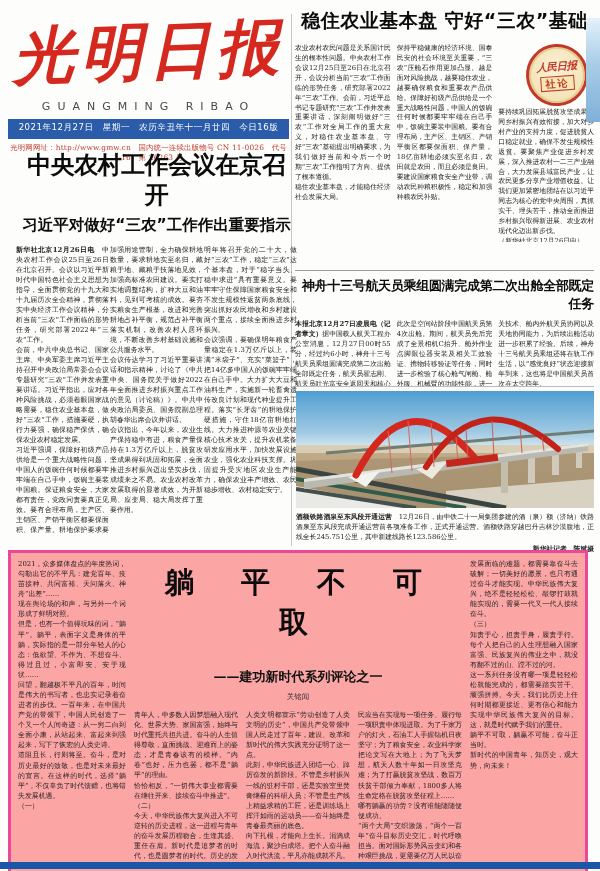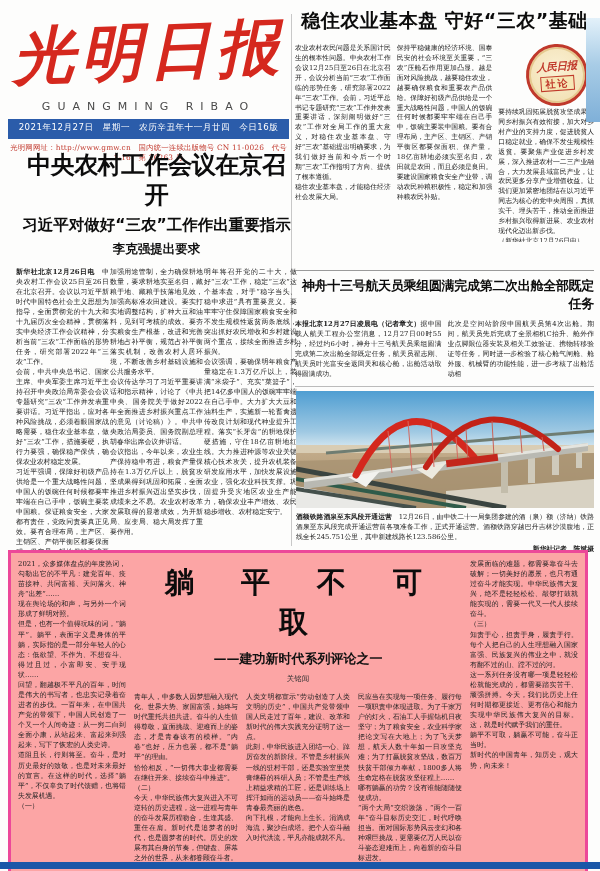--- a/index.html
+++ b/index.html
@@ -52,21 +52,21 @@
   
   .photo{position:absolute;left:296px;top:391px;width:298px;height:117px;overflow:hidden;background:#9cc4de;}
   .caption{position:absolute;left:296px;top:512px;width:298px;font-size:6.8px;line-height:1.5;text-align:justify;color:#222;}
   .credit{display:block;text-align:right;font-weight:bold;margin-top:1px;}
 
   
   .essay{position:absolute;left:8px;top:550px;width:580px;height:364px;border:3px solid #ec4899;background:#fca5a5;box-sizing:border-box;padding:6px 7px;display:flex;gap:8px;}
   .essay-col{width:108px;font-size:6.9px;line-height:1.46;text-align:justify;color:#222;overflow:hidden;height:288px;}
   .essay-mid{flex:1;display:flex;flex-direction:column;}
   .essay-title{font-size:29px;font-weight:bold;text-align:center;letter-spacing:9px;color:#0c0c0c;margin-top:4px;}
-  .essay-sub{font-size:13px;font-weight:bold;text-align:center;margin-top:7px;color:#111;}
+  .essay-sub{font-size:13px;font-weight:bold;text-align:center;margin-top:25px;color:#111;}
   .essay-byline{font-size:7.5px;text-align:center;margin-top:6px;color:#333;}
   .essay-midcols{display:flex;gap:8px;margin-top:8px;flex:1;}
   .essay-midcol{flex:1;font-size:6.9px;line-height:1.46;text-align:justify;color:#222;overflow:hidden;height:198px;}
 
   
   .bottombar{position:absolute;left:0;top:862px;width:600px;height:7px;background:#1b57a8;}
   .sidestrip{position:absolute;left:586px;top:18px;width:14px;height:104px;background:linear-gradient(180deg,#e3f1fa 0%,#a8cce6 45%,#7fb0d8 100%);}
 </style>
 </head>
 <body>
@@ -78,21 +78,20 @@
     <div class="mast-roman">GUANGMING RIBAO</div>
     <div class="datebar hd">2021年12月27日　星期一　农历辛丑年十一月廿四　今日16版</div>
     <div class="infoline">光明网网址：http://www.gmw.cn　国内统一连续出版物号 CN 11-0026　代号 1-16　第 26263 号</div>
   </div>
 
   <div class="vrule"></div>
 
   <div class="lead">
     <div class="lead-h1 hd">中央农村工作会议在京召开</div>
     <div class="lead-h2 hd">习近平对做好“三农”工作作出重要指示</div>
-    <div class="lead-h3 hd">李克强提出要求</div>
     <div class="cols">
       <div class="col"><b>新华社北京12月26日电　</b><span class="prelines">中央农村工作会议25日至26日在北京召开。会议以习近平新时代中国特色社会主义思想为指导，全面贯彻党的十九大和十九届历次全会精神，贯彻落实中央经济工作会议精神，分析当前“三农”工作面临的形势任务，研究部署2022年“三农”工作。
 会前，中共中央总书记、国家主席、中央军委主席习近平主持召开中央政治局常委会会议专题研究“三农”工作并发表重要讲话。习近平指出，应对各种风险挑战，必须着眼国家战略需要，稳住农业基本盘，做好“三农”工作，措施要硬，执行力要强，确保稳产保供，确保农业农村稳定发展。
 习近平强调，保障好初级产品供给是一个重大战略性问题，中国人的饭碗任何时候都要牢牢端在自己手中，饭碗主要装中国粮。保证粮食安全，大家都有责任，党政同责要真正见效。要有合理布局，主产区、主销区、产销平衡区都要保面积、保产量。耕地保护要求要非常明确，18亿亩</span></div>
       <div class="col prelines">加强用途管制，全力确保耕地数量，要求耕地实至名归，藏粮于地、藏粮于技落地见效，加强高标准农田建设。要实打实地调整结构，扩种大豆和油料，见到可考核的成效。要夯实粮食生产根基，改进和完善耕地占补平衡，规范占补平衡落实机制，改善农村人居环境，不断改善乡村基础设施和公共服务水平。
 会议传达学习了习近平重要讲话和指示精神，讨论了《中共中央、国务院关于做好2022年全面推进乡村振兴重点工作的意见（讨论稿）》。中共中央政治局委员、国务院副总理胡春华出席会议并讲话。
 会议指出，今年以来，农业生产保持稳中有进，粮食产量保持在1.3万亿斤以上，脱贫攻坚成果得到巩固和拓展，全面推进乡村振兴迈出坚实步伐，成绩来之不易。农业农村改革发展取得的显著成效，为开新局、应变局、稳大局发挥了重要作用。</div>
       <div class="col prelines">明年将召开党的二十大，做好“三农”工作，稳定“三农”这个基本盘，对于“稳字当头、稳中求进”具有重要意义。要牢牢守住保障国家粮食安全和不发生规模性返贫两条底线，突出抓好农民增收和乡村建设两个重点，接续全面推进乡村振兴。
 会议强调，要确保明年粮食产量稳定在1.3万亿斤以上，装满“米袋子”、充实“菜篮子”，把14亿多中国人的饭碗牢牢端在自己手中。大力扩大大豆和油料生产，实施新一轮畜禽遗传改良计划和现代种业提升工程。落实“长牙齿”的耕地保护硬措施，守住18亿亩耕地红线。大力推进种源等农业关键核心技术攻关，提升农机装备研发应用水平，加快发展设施农业，强化农业科技支撑。巩固提升受灾地区农业生产能力，确保农业丰产增效、农民稳步增收、农村稳定安宁。</div>
     </div>
@@ -115,20 +114,21 @@
     </div>
   </div>
 
   <div class="hrule1"></div>
 
   <div class="shenzhou">
     <div class="sz-h1 hd">神舟十三号航天员乘组圆满完成第二次出舱全部既定任务</div>
     <div class="sz-cols">
       <div class="sz-col"><b>本报北京12月27日凌晨电（记者章文）</b><span class="prelines">据中国载人航天工程办公室消息，12月27日00时55分，经过约6小时，神舟十三号航天员乘组圆满完成第二次出舱全部既定任务，航天员翟志刚、航天员叶光富安全返回天和核心舱，出舱活动取得圆满成功。</span></div>
       <div class="sz-col prelines">此次是空间站阶段中国航天员第4次出舱。期间，航天员先后完成了全景相机C抬升、舱外作业点脚限位器安装及相关工效验证、携物转移验证等任务，同时进一步检验了核心舱气闸舱、舱外服、机械臂的功能性能，进一步考核了出舱活动相</div>
+      <div class="sz-col prelines">关技术、舱内外航天员协同以及天地协同能力，为后续出舱活动进一步积累了经验。后续，神舟十三号航天员乘组还将在轨工作生活，以“感觉良好”状态迎接新年到来，这也将是中国航天员首次在太空跨年。</div>
     </div>
   </div>
 
   <div class="hrule2"></div>
 
   <div class="photo">
     <svg width="298" height="117" viewBox="0 0 298 117">
       <defs>
         <linearGradient id="sky" x1="0" y1="0" x2="0" y2="1">
           <stop offset="0" stop-color="#4f9ed2"></stop>

